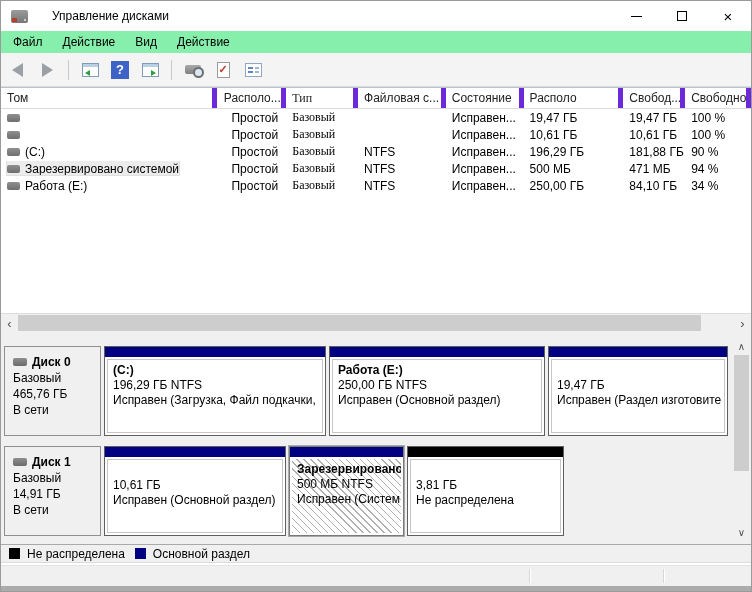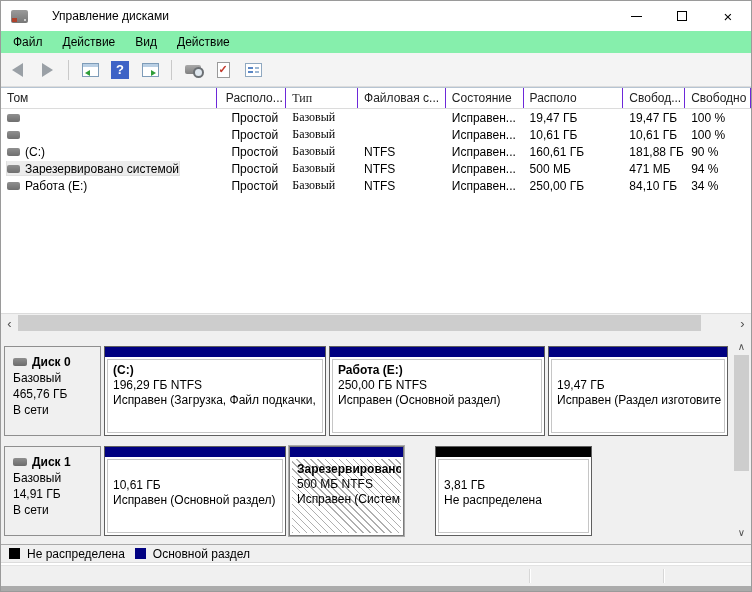--- a/index.html
+++ b/index.html
@@ -39,21 +39,21 @@
   .disk-scan-ico:after { content:""; position:absolute; right:-3px; bottom:-4px; width:7px; height:7px; border:2px solid #6b6f73; border-radius:50%; background:#dfe7ee; }
   .doc-check-ico { width:13px; height:16px; background:#fff; border:1px solid #9a9a9a; position:relative; }
   .doc-check-ico:after { content:"\2713"; position:absolute; left:1px; top:0px; color:#c23b2e; font-weight:bold; font-size:11px; }
   .dlg-ico { width:17px; height:14px; background:#fff; border:1px solid #8fa8c0; position:relative; }
   .dlg-ico:before { content:""; position:absolute; left:2px; top:3px; width:5px; height:2px; background:#5b87c5; box-shadow:0 4px 0 #5b87c5; }
   .dlg-ico:after { content:""; position:absolute; right:2px; top:3px; width:4px; height:2px; background:#9db8d4; box-shadow:0 4px 0 #9db8d4; }
 
   
   .table-pane { position:absolute; left:0; top:86px; right:0; height:226px; background:#fff; border-top:1px solid #b6c4d2; }
   .thead { display:flex; height:21px; border-bottom:1px solid #dcdcdc; }
-  .th { border-right:1px solid #6d28d9; padding:3px 0 0 6px; color:#222; overflow:hidden; white-space:nowrap; }
+  .th { border-right:5px solid #6d28d9; padding:3px 0 0 6px; color:#222; overflow:hidden; white-space:nowrap; }
   .trow { display:flex; height:17px; align-items:center; }
   .td { padding-left:6px; overflow:hidden; white-space:nowrap; }
   .c0{width:217px;} .c1{width:69px;text-align:center;} .c2{width:72px;font-family:Liberation Serif, serif;} .c3{width:88px;} .c4{width:78px;} .c5{width:100px;} .c6{width:62px;} .c7{width:66px;}
   .vol-ico { display:inline-block; width:13px; height:8px; background:linear-gradient(#8f8f8f,#6f6f6f); border-radius:2px; margin-right:5px; vertical-align:middle; }
   .vol-name { vertical-align:middle; }
   .sel-wrap { background:#ececec; outline:1px solid #e0e0e0; }
 
   
   .hscroll { position:absolute; left:0; top:312px; right:0; height:18px; background:#f0f0f0; border-top:1px solid #dcdcdc; }
   .hs-arrow { position:absolute; top:0; width:17px; height:18px; display:flex; align-items:center; justify-content:center; color:#505050; font-size:13px; }
@@ -185,21 +185,21 @@
       <div class="td c6">10,61 ГБ</div>
       <div class="td c7">100 %</div>
     </div>
 
     <div class="trow">
       <div class="td c0"><span class="vol-ico"></span><span class="vol-name">(C:)</span></div>
       <div class="td c1">Простой</div>
       <div class="td c2">Базовый</div>
       <div class="td c3">NTFS</div>
       <div class="td c4">Исправен...</div>
-      <div class="td c5">160,61 ГБ</div>
+      <div class="td c5">196,29 ГБ</div>
       <div class="td c6">181,88 ГБ</div>
       <div class="td c7">90 %</div>
     </div>
 
     <div class="trow">
       <div class="td c0"><span class="sel-wrap"><span class="vol-ico"></span><span class="vol-name">Зарезервировано системой</span></span></div>
       <div class="td c1">Простой</div>
       <div class="td c2">Базовый</div>
       <div class="td c3">NTFS</div>
       <div class="td c4">Исправен...</div>
@@ -277,21 +277,21 @@
         </div>
       </div>
       <div class="part hatched" style="left:288px;width:115px;">
         <div class="band band-navy"></div>
         <div class="part-body">
           <div class="pt">Зарезервировано</div>
           <div>500 МБ NTFS</div>
           <div>Исправен (Систем</div>
         </div>
       </div>
-      <div class="part" style="left:406px;width:157px;margin-left:28px;">
+      <div class="part" style="left:406px;width:157px;">
         <div class="band band-black"></div>
         <div class="part-body">
           <div class="pt"></div>
           <div>3,81 ГБ</div>
           <div>Не распределена</div>
         </div>
       </div>
     </div>
   </div>
 

